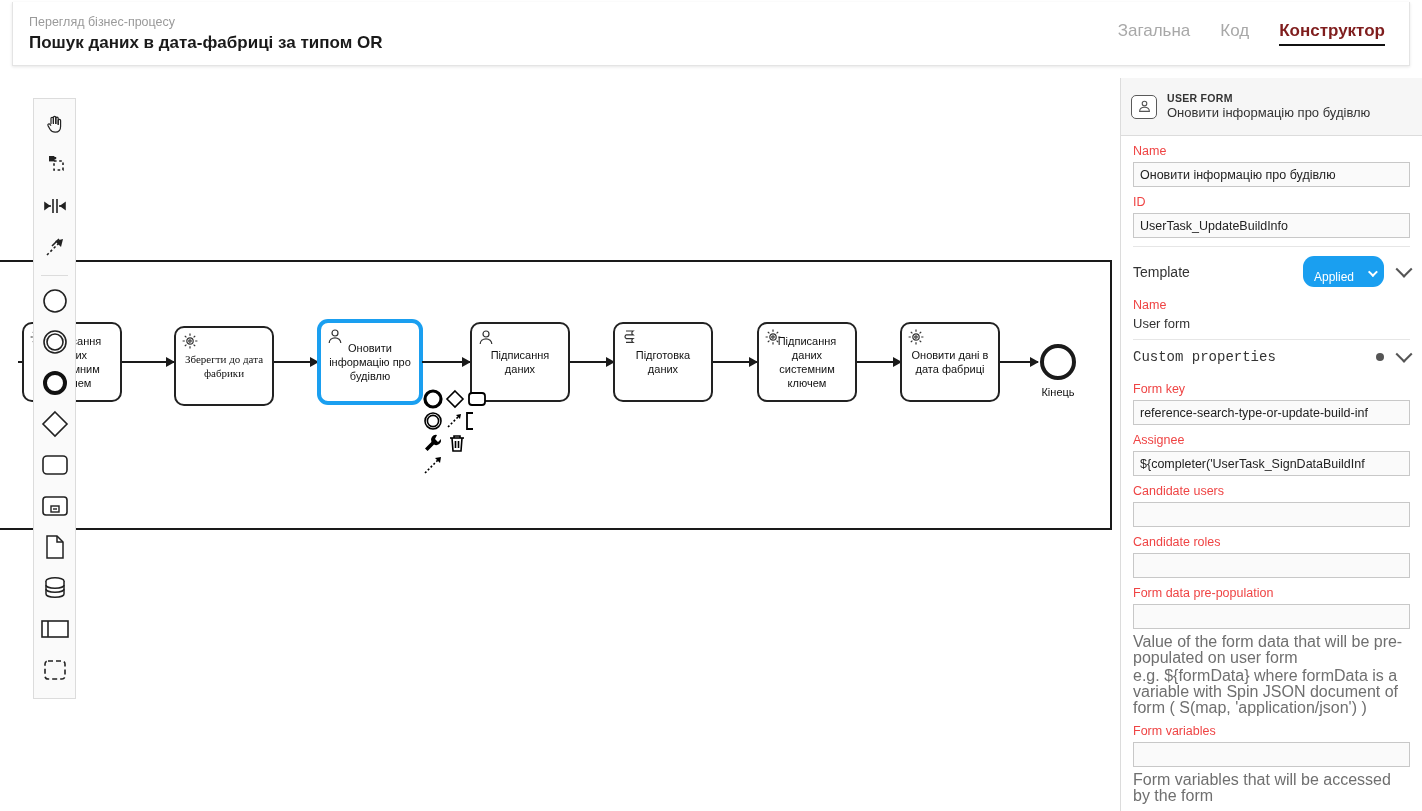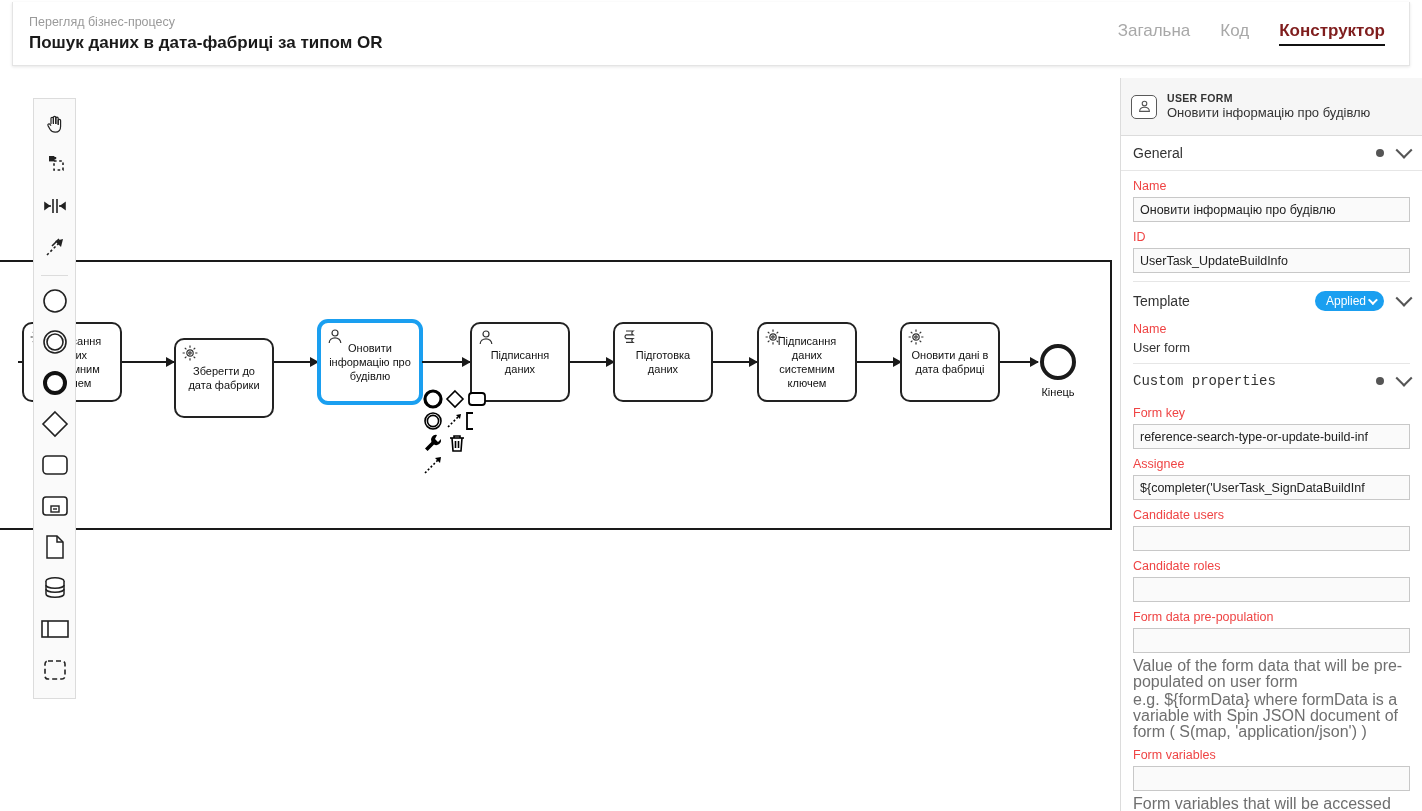--- a/index.html
+++ b/index.html
@@ -226,24 +226,23 @@
     width: 12px; height: 12px;
     border-right: 2px solid #555;
     border-bottom: 2px solid #555;
     transform: rotate(45deg) translate(-2px,-2px);
   }
   .badge {
     background: #1a9ff0;
     color: #fff;
     font-size: 12px;
     border-radius: 11px;
-    padding: 3px 9px 3px 11px;
+    padding: 14px 9px 3px 11px;
     display: flex;
-    align-items: center;
-    gap: 2px;
+    gap: 14px;
     cursor: pointer;
   }
   .badge .bchev {
     width: 7px; height: 7px;
     border-right: 2px solid #fff;
     border-bottom: 2px solid #fff;
     transform: rotate(45deg) translateY(-2px);
   }
 
   .field { padding: 0 12px; }
@@ -314,21 +313,21 @@
       </g>
         </svg>
     </span>
     <span class="label">Підписання даних системним ключем</span>
   </div>
 
   <div class="flow" style="left:122px; top:291px; width:52px;">
       <span class="arrow"></span>
     </div>
 
-  <div class="task" style="left:174px; top:268px;">
+  <div class="task" style="left:174px; top:256px;font-family:Liberation Serif, serif;">
     <span class="task-icon">
       <svg width="20" height="20" viewBox="0 0 20 20">
           <g fill="none" stroke="#333" stroke-width="1.2">
         <circle cx="9" cy="9" r="3.2"></circle>
             <circle cx="9" cy="9" r="1.2"></circle>
         <path d="M9 1.6v2.2M9 14.2v2.2M1.6 9h2.2M14.2 9h2.2M3.8 3.8l1.6 1.6M12.6 12.6l1.6 1.6M14.2 3.8l-1.6 1.6M5.4 12.6l-1.6 1.6"></path>
       </g>
         </svg>
     </span>
     <span class="label">Зберегти до дата фабрики</span>
@@ -626,27 +625,20 @@
             <path d="M2.6 12.4c0-2.6 2.2-4.2 4.9-4.2s4.9 1.6 4.9 4.2z"></path>
       </g>
         </svg>
     </span>
     <div>
       <div class="ph-type">USER FORM</div>
       <div class="ph-name">Оновити інформацію про будівлю</div>
     </div>
   </div>
 
-  <div class="section-head">
-    <span class="section-title">General</span>
-    <span class="section-right">
-      <span class="dot"></span>
-      <span class="chev"></span>
-    </span>
-  </div>
   <div class="field">
     <div class="field-label">Name</div>
     <div class="input">Оновити інформацію про будівлю</div>
     <div class="field-label">ID</div>
     <div class="input">UserTask_UpdateBuildInfo</div>
     <div class="divider"></div>
   </div>
 
   <div class="section-head" style="border-bottom:none;">
     <span class="section-title">Template</span>

